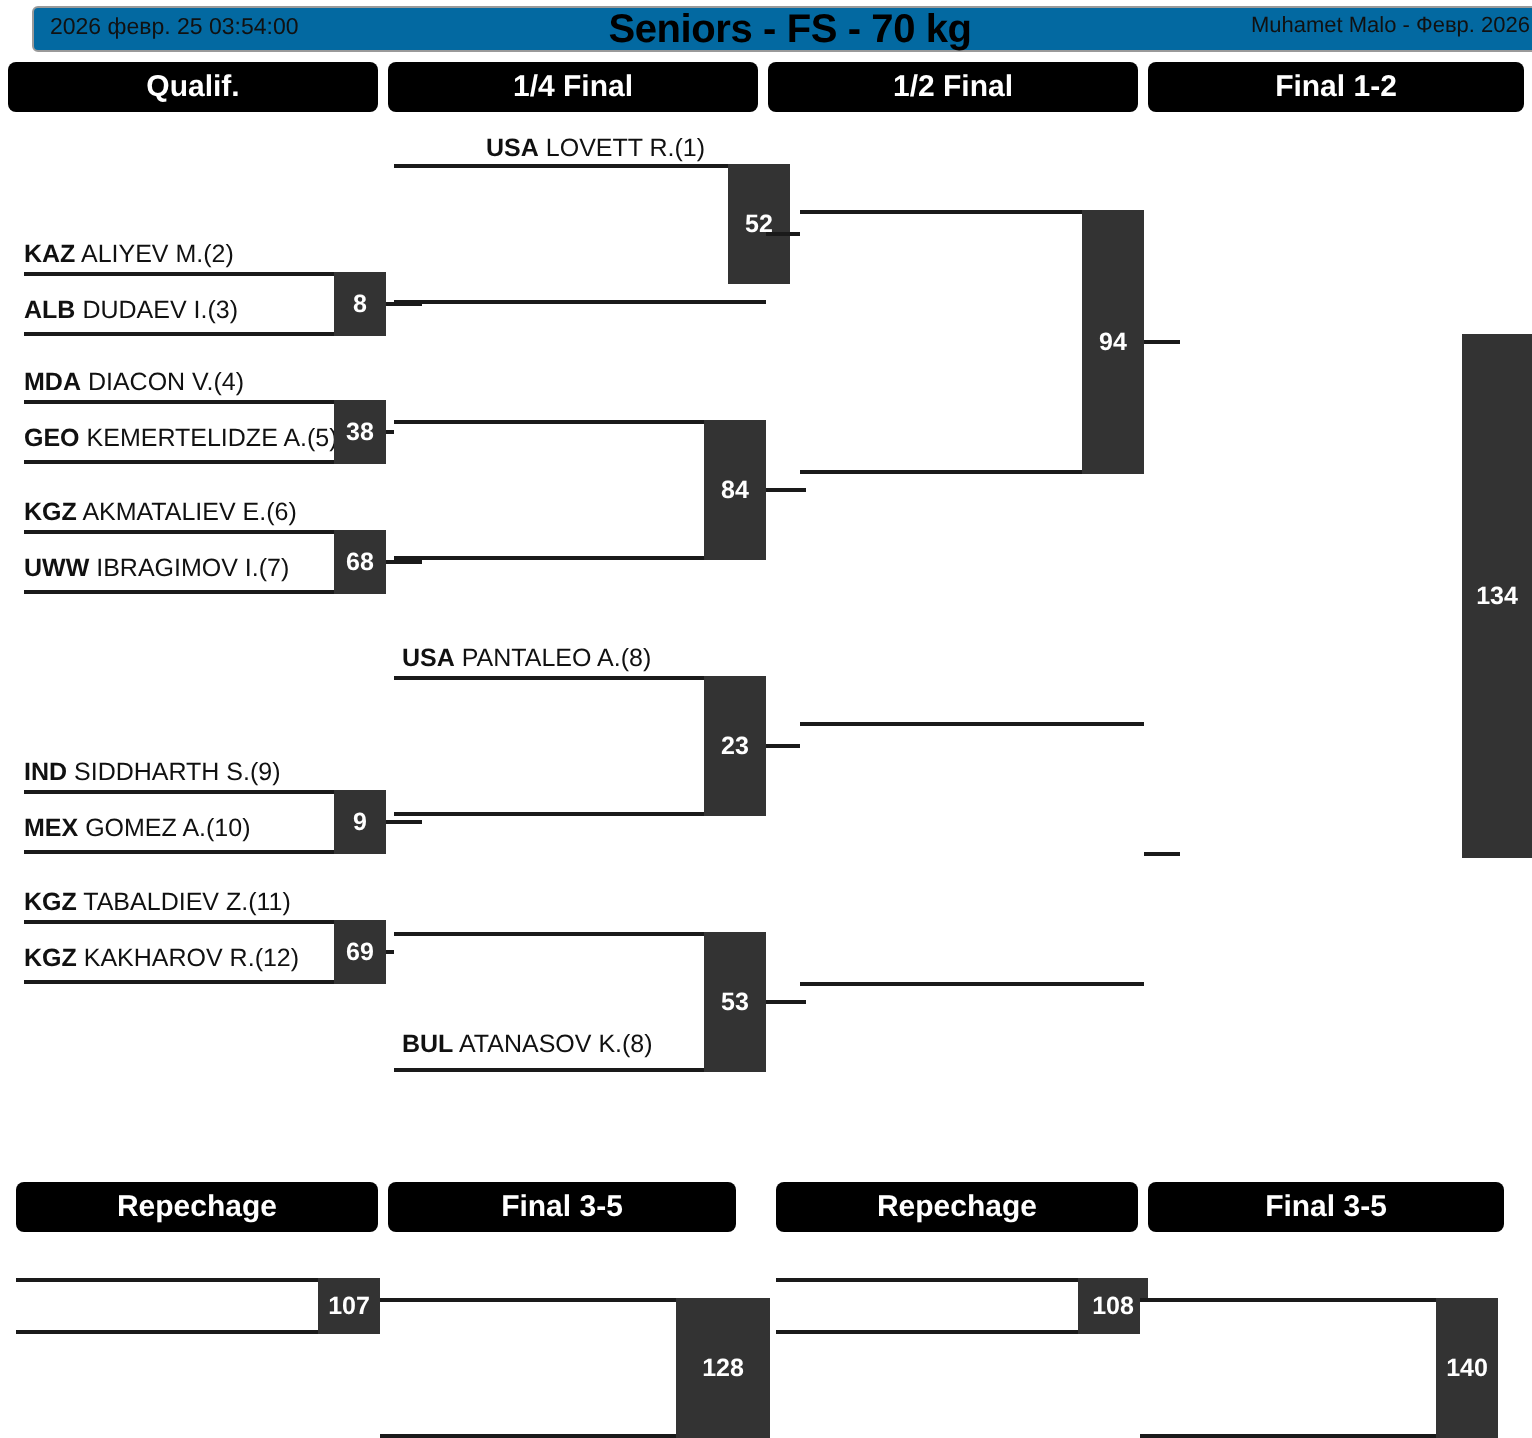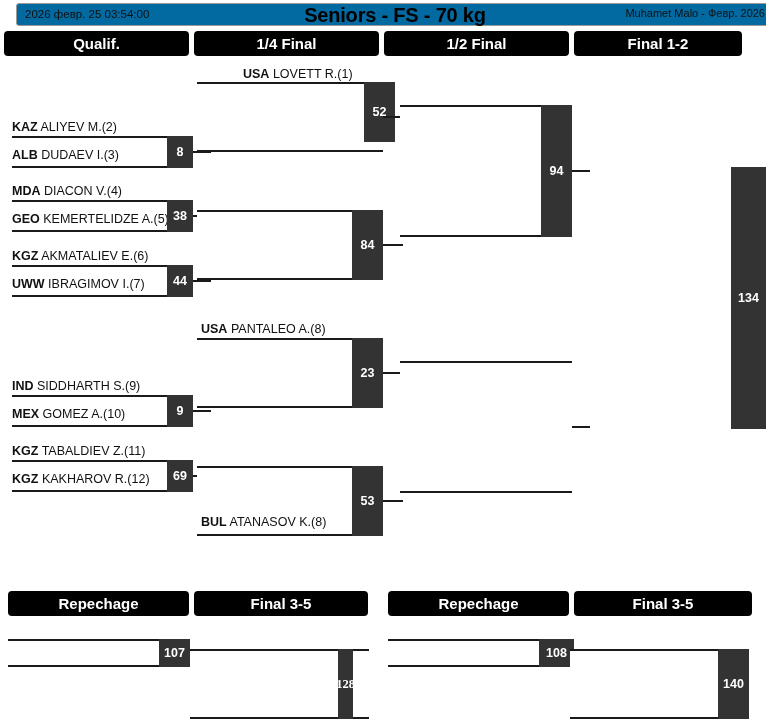--- a/index.html
+++ b/index.html
@@ -130,21 +130,21 @@
 
   <div class="titlebar">
     <div class="tb-left">2026 февр. 25 03:54:00</div>
     <div class="tb-center">Seniors - FS - 70 kg</div>
     <div class="tb-right">Muhamet Malo - Февр. 2026</div>
   </div>
 
   <div class="round-head" style="left:4px;  top:31px; width:185px;">Qualif.</div>
   <div class="round-head" style="left:194px;top:31px; width:185px;">1/4 Final</div>
   <div class="round-head" style="left:384px;top:31px; width:185px;">1/2 Final</div>
-  <div class="round-head" style="left:574px;top:31px; width:168px;">Final 1-2</div>
+  <div class="round-head" style="left:574px;top:31px; width:188px;">Final 1-2</div>
 
   <div class="wname" style="left:12px; top:120px;">
     <b>KAZ</b> 
     <span>ALIYEV M.</span><span>(2)</span>
   </div>
   <div class="bout" style="left:12px; top:136px; width:181px; height:32px;">
     <div class="edge-top"></div>
     <div class="edge-bot"></div>
   </div>
   <div class="wname" style="left:12px; top:148px;">
@@ -174,21 +174,21 @@
     <span>AKMATALIEV E.</span><span>(6)</span>
   </div>
   <div class="bout" style="left:12px; top:265px; width:181px; height:32px;">
     <div class="edge-top"></div>
     <div class="edge-bot"></div>
   </div>
   <div class="wname" style="left:12px; top:277px;">
     <b>UWW</b> 
     <span>IBRAGIMOV I.</span><span>(7)</span>
   </div>
-  <div class="score-chip" style="left:167px; top:265px; width:26px; height:32px;">44</div>
+  <div class="score-chip" style="left:167px; top:265px; width:26px; height:32px;">68</div>
   <div class="connector" style="left:193px; top:280px; width:18px;"></div>
 
   <div class="wname" style="left:12px; top:379px;">
     <b>IND</b> 
     <span>SIDDHARTH S.</span><span>(9)</span>
   </div>
   <div class="bout" style="left:12px; top:395px; width:181px; height:32px;">
     <div class="edge-top"></div>
     <div class="edge-bot"></div>
   </div>
@@ -281,21 +281,21 @@
   <div class="bout" style="left:8px; top:639px; width:182px; height:28px;">
     <div class="edge-top"></div>
     <div class="edge-bot"></div>
   </div>
   <div class="score-chip" style="left:159px; top:639px; width:31px; height:28px;">107</div>
 
   <div class="bout" style="left:190px; top:649px; width:179px; height:70px;">
     <div class="edge-top"></div>
     <div class="edge-bot"></div>
   </div>
-  <div class="score-chip" style="left:338px; top:649px; width:15px; height:70px;font-family:Liberation Serif, serif;">128</div>
+  <div class="score-chip" style="left:338px; top:649px; width:47px; height:70px;">128</div>
 
   <div class="bout" style="left:388px; top:639px; width:182px; height:28px;">
     <div class="edge-top"></div>
     <div class="edge-bot"></div>
   </div>
   <div class="score-chip" style="left:539px; top:639px; width:35px; height:28px;">108</div>
 
   <div class="bout" style="left:570px; top:649px; width:179px; height:70px;">
     <div class="edge-top"></div>
     <div class="edge-bot"></div>

